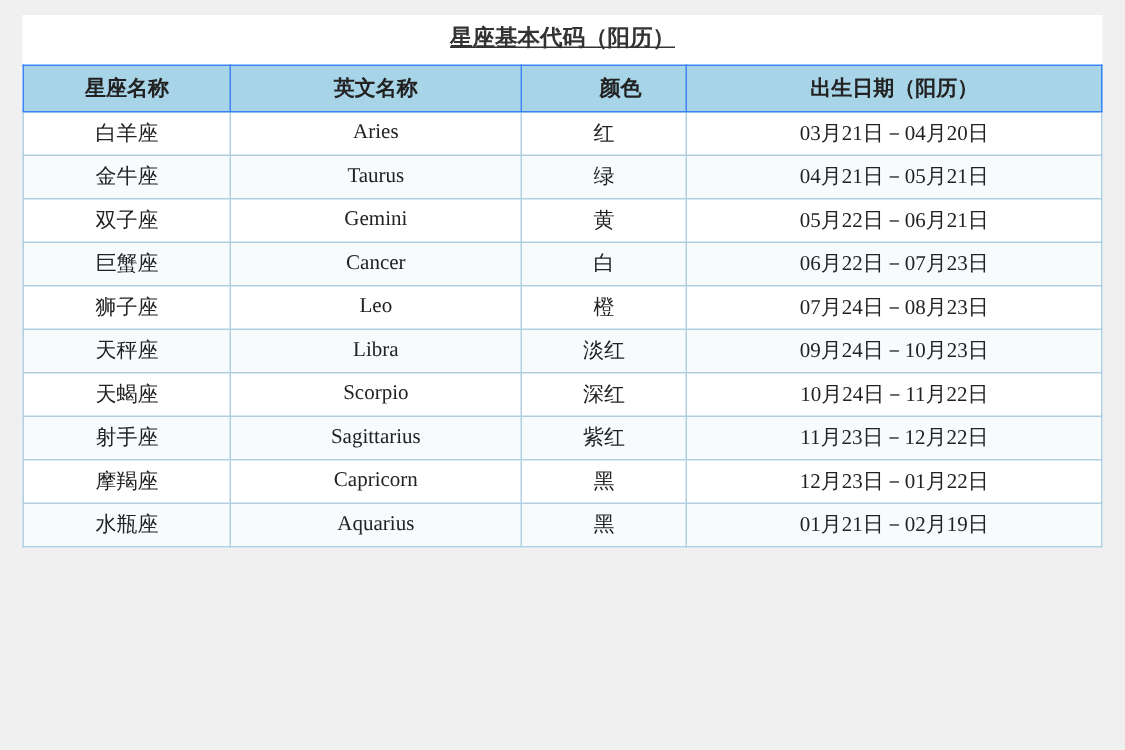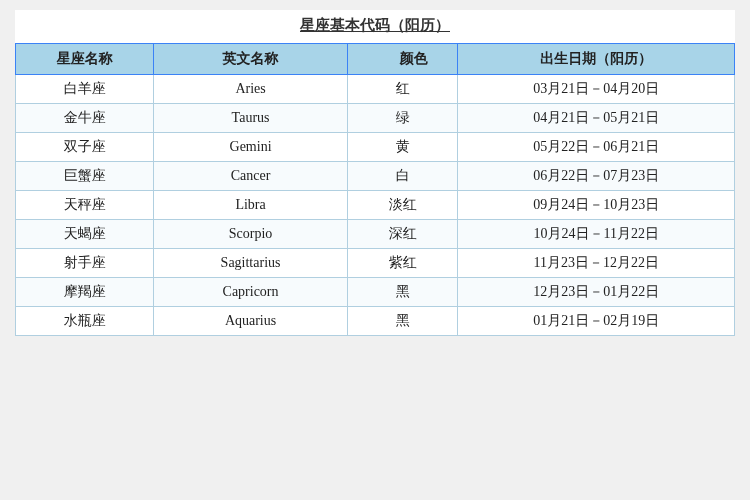--- a/index.html
+++ b/index.html
@@ -113,20 +113,26 @@
           <td>黄</td>
           <td>05月22日－06月21日</td>
         </tr>
         <tr>
           <td>巨蟹座</td>
           <td>Cancer</td>
           <td>白</td>
           <td>06月22日－07月23日</td>
         </tr>
         <tr>
+          <td>狮子座</td>
+          <td>Leo</td>
+          <td>橙</td>
+          <td>07月24日－08月23日</td>
+        </tr>
+        <tr>
           <td>天秤座</td>
           <td>Libra</td>
           <td>淡红</td>
           <td>09月24日－10月23日</td>
         </tr>
         <tr>
           <td>天蝎座</td>
           <td>Scorpio</td>
           <td>深红</td>
           <td>10月24日－11月22日</td>

